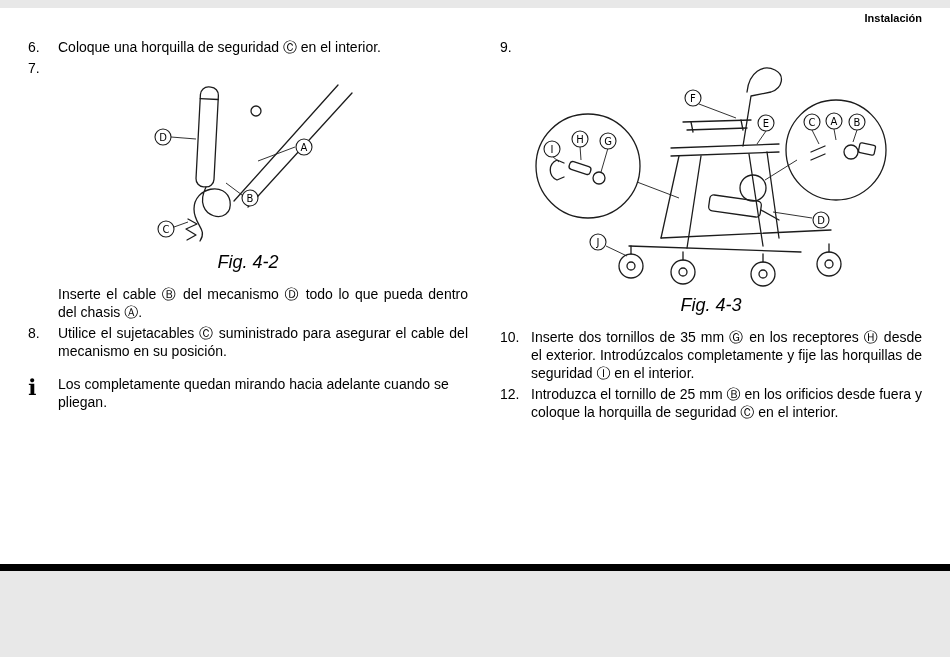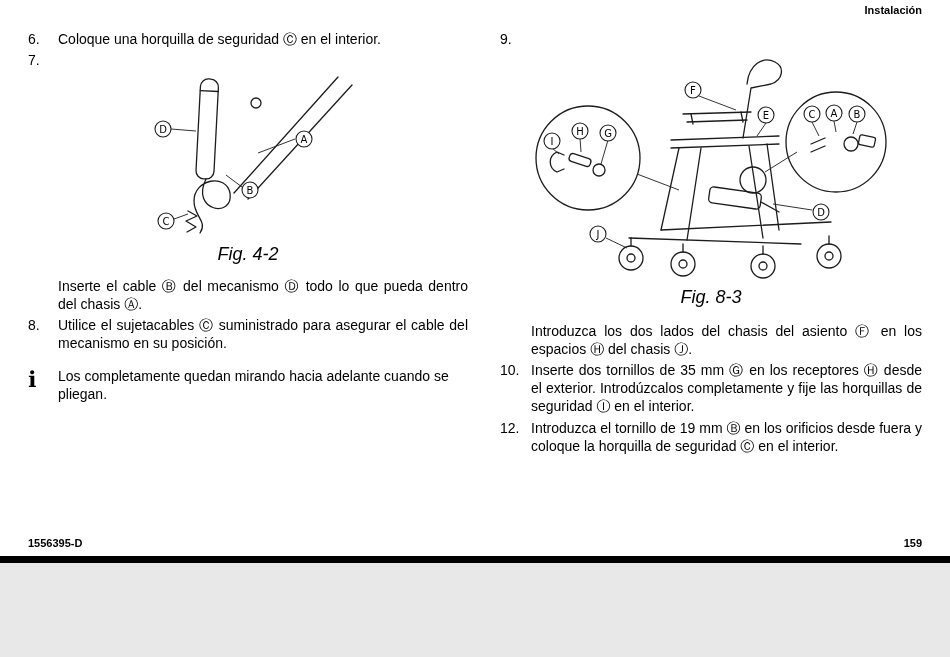--- a/index.html
+++ b/index.html
@@ -1,17 +1,17 @@
 <!DOCTYPE html>
 <html><head>
 <meta charset="utf-8">
 <style>
   html,body{margin:0;padding:0;background:#e8e8e8;}
   .page{
-    position:relative;width:950px;height:563px;margin:0 auto;
+    position:relative;width:950px;height:563px;margin:8px auto;
     background:#ffffff;color:#000;
     font-family:"Liberation Sans","DejaVu Sans",sans-serif;
     font-size:14px;line-height:1.3;overflow:hidden;
   }
   .header{position:absolute;top:3px;right:28px;font-size:11px;font-weight:bold;}
   .columns{position:absolute;top:30px;left:28px;width:894px;display:flex;gap:32px;}
   .col-left{width:440px;flex:none;}
   .col-right{width:422px;flex:none;}
   .step{display:flex;margin:0 0 3px 0;}
   .step .num{flex:none;width:30px;}
@@ -203,39 +203,34 @@
           </g>
           <g>
             <circle class="callout-circle" cx="310" cy="160" r="8"></circle>
             <text class="callout-letter" x="310" y="163.5">D</text>
           </g>
           <g>
             <circle class="callout-circle" cx="87" cy="182" r="8"></circle>
             <text class="callout-letter" x="87" y="185.5">J</text>
           </g>
         </svg>
-        <figcaption>Fig. 8-3</figcaption>
+        <figcaption>Fig. 4-3</figcaption>
       </figure>
 
-      <p class="p-after-fig" style="margin-left:31px;">Introduzca los dos lados del chasis del asiento Ⓕ en los espacios Ⓗ del chasis Ⓙ.</p>
 
       <div class="step">
         <span class="num">10.</span>
         <span class="text">Inserte dos tornillos de 35 mm Ⓖ en los receptores Ⓗ desde el exterior. Introdúzcalos completamente y fije las horquillas de seguridad Ⓘ en el interior.</span>
       </div>
 
 
       <div class="step">
         <span class="num">12.</span>
-        <span class="text">Introduzca el tornillo de 19 mm Ⓑ en los orificios desde fuera y coloque la horquilla de seguridad Ⓒ en el interior.</span>
+        <span class="text">Introduzca el tornillo de 25 mm Ⓑ en los orificios desde fuera y coloque la horquilla de seguridad Ⓒ en el interior.</span>
       </div>
 
     </div>
   </div>
 
-  <div class="footer">
-    <span>1556395-D</span>
-    <span>159</span>
-  </div>
 
   <div class="bottom-bar"></div>
 
 </div>
 
 </body></html>

